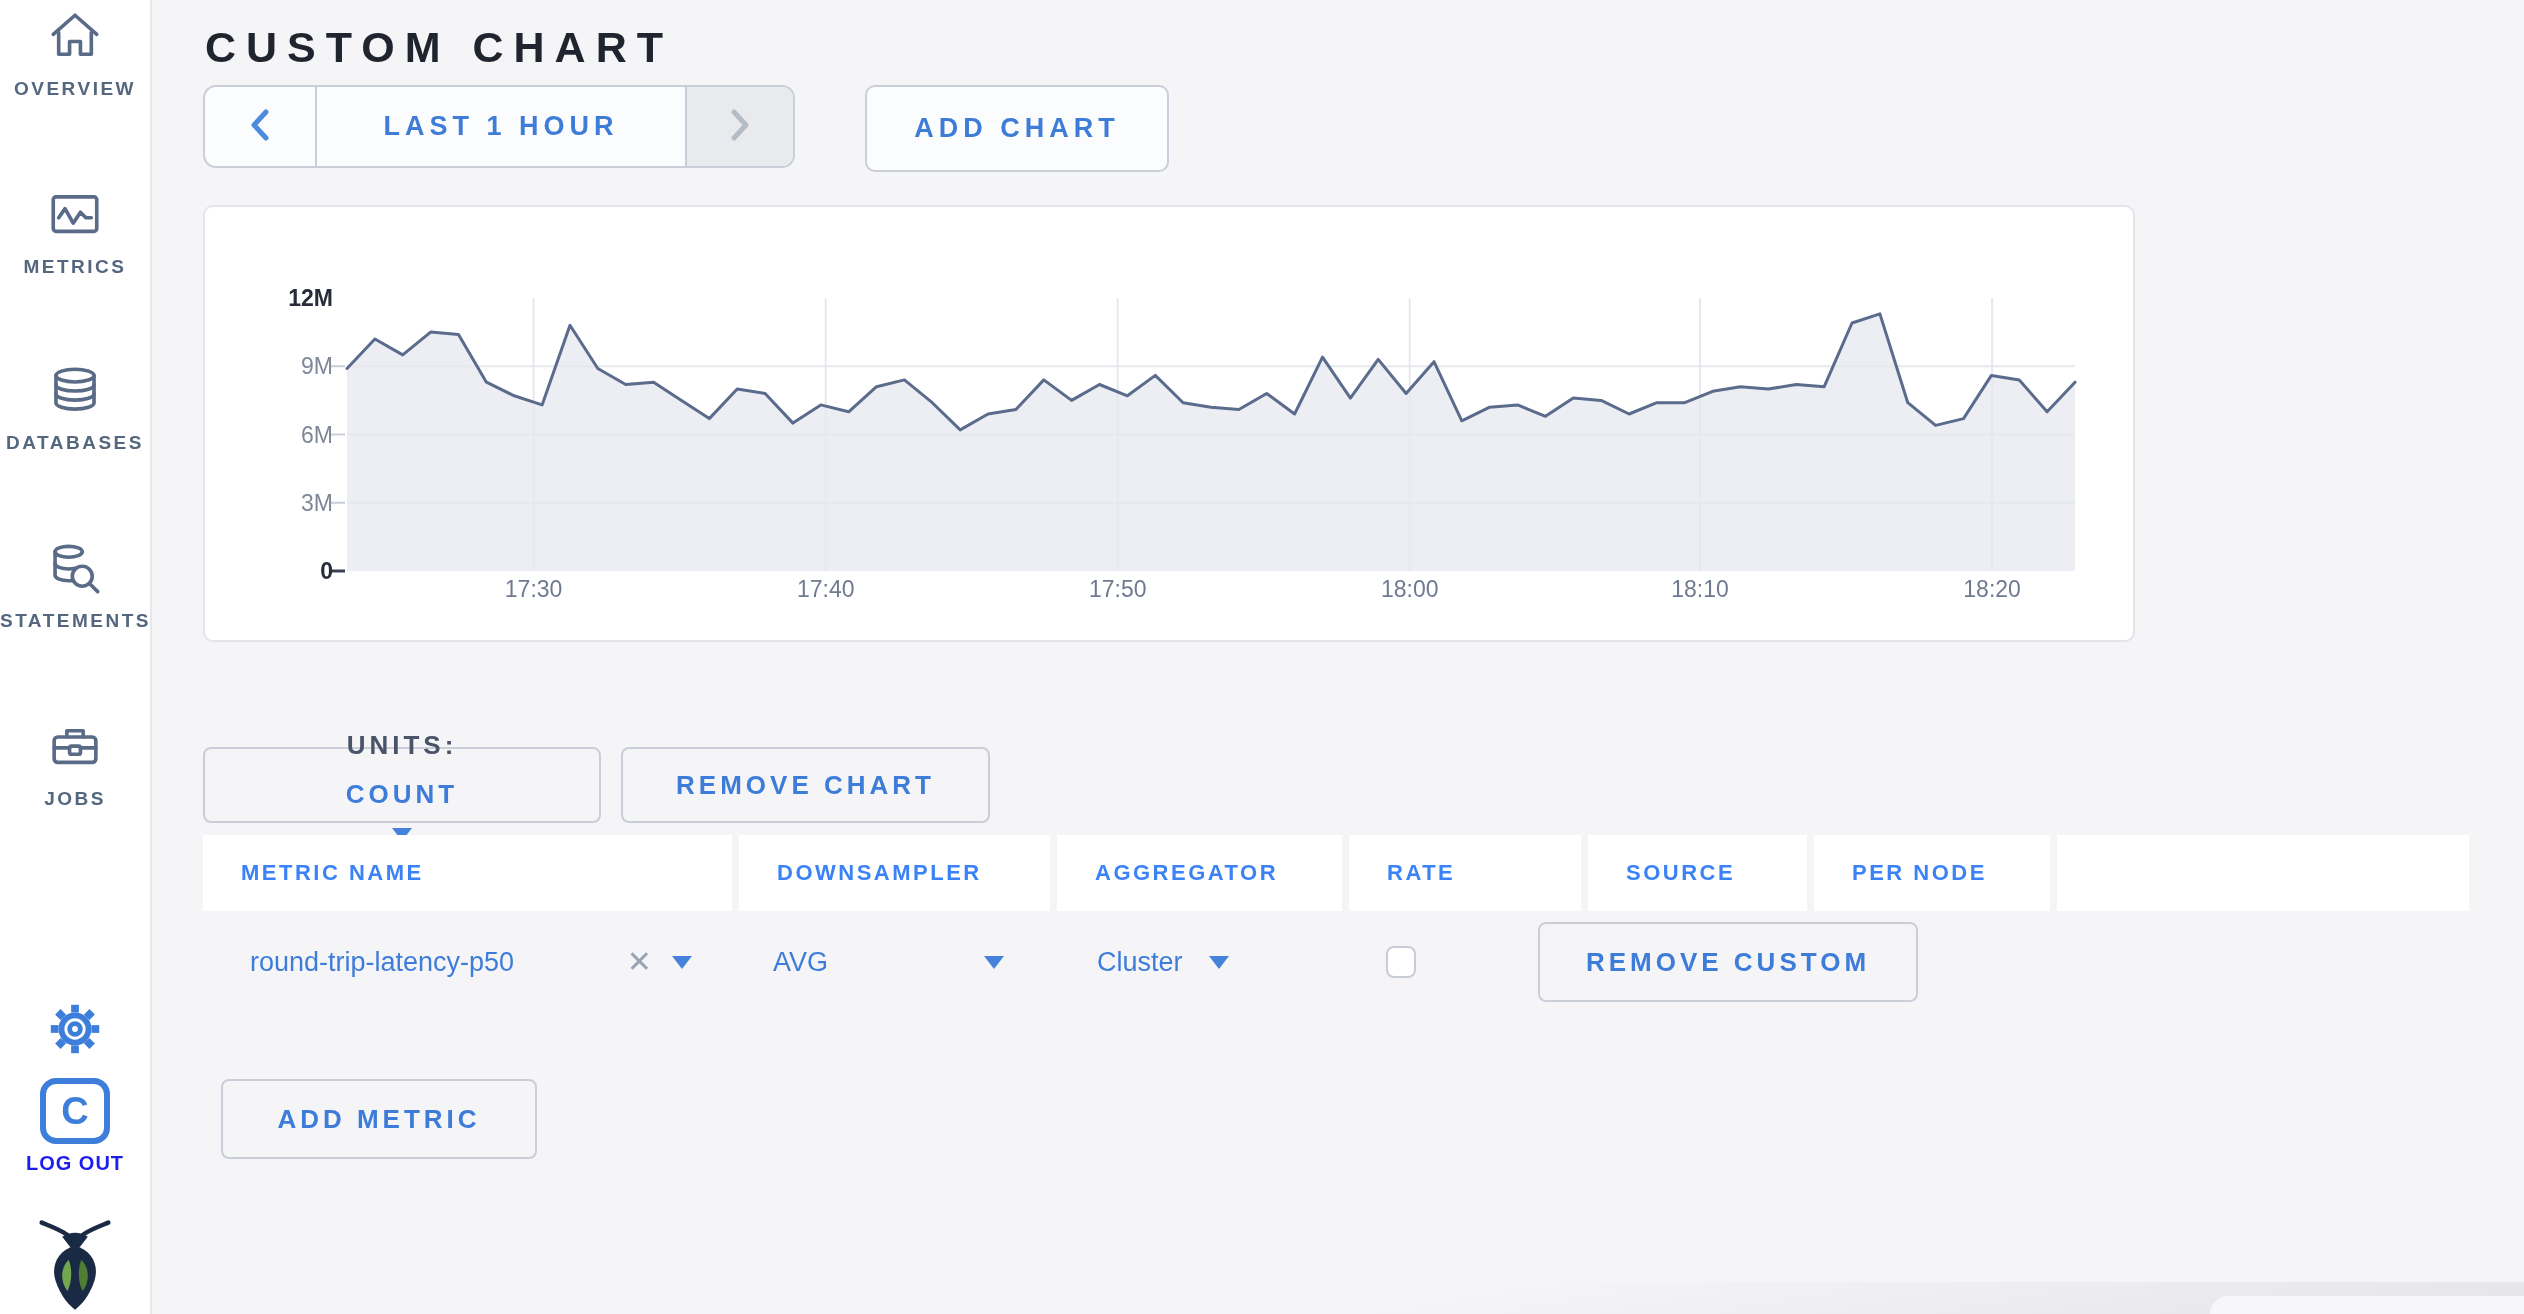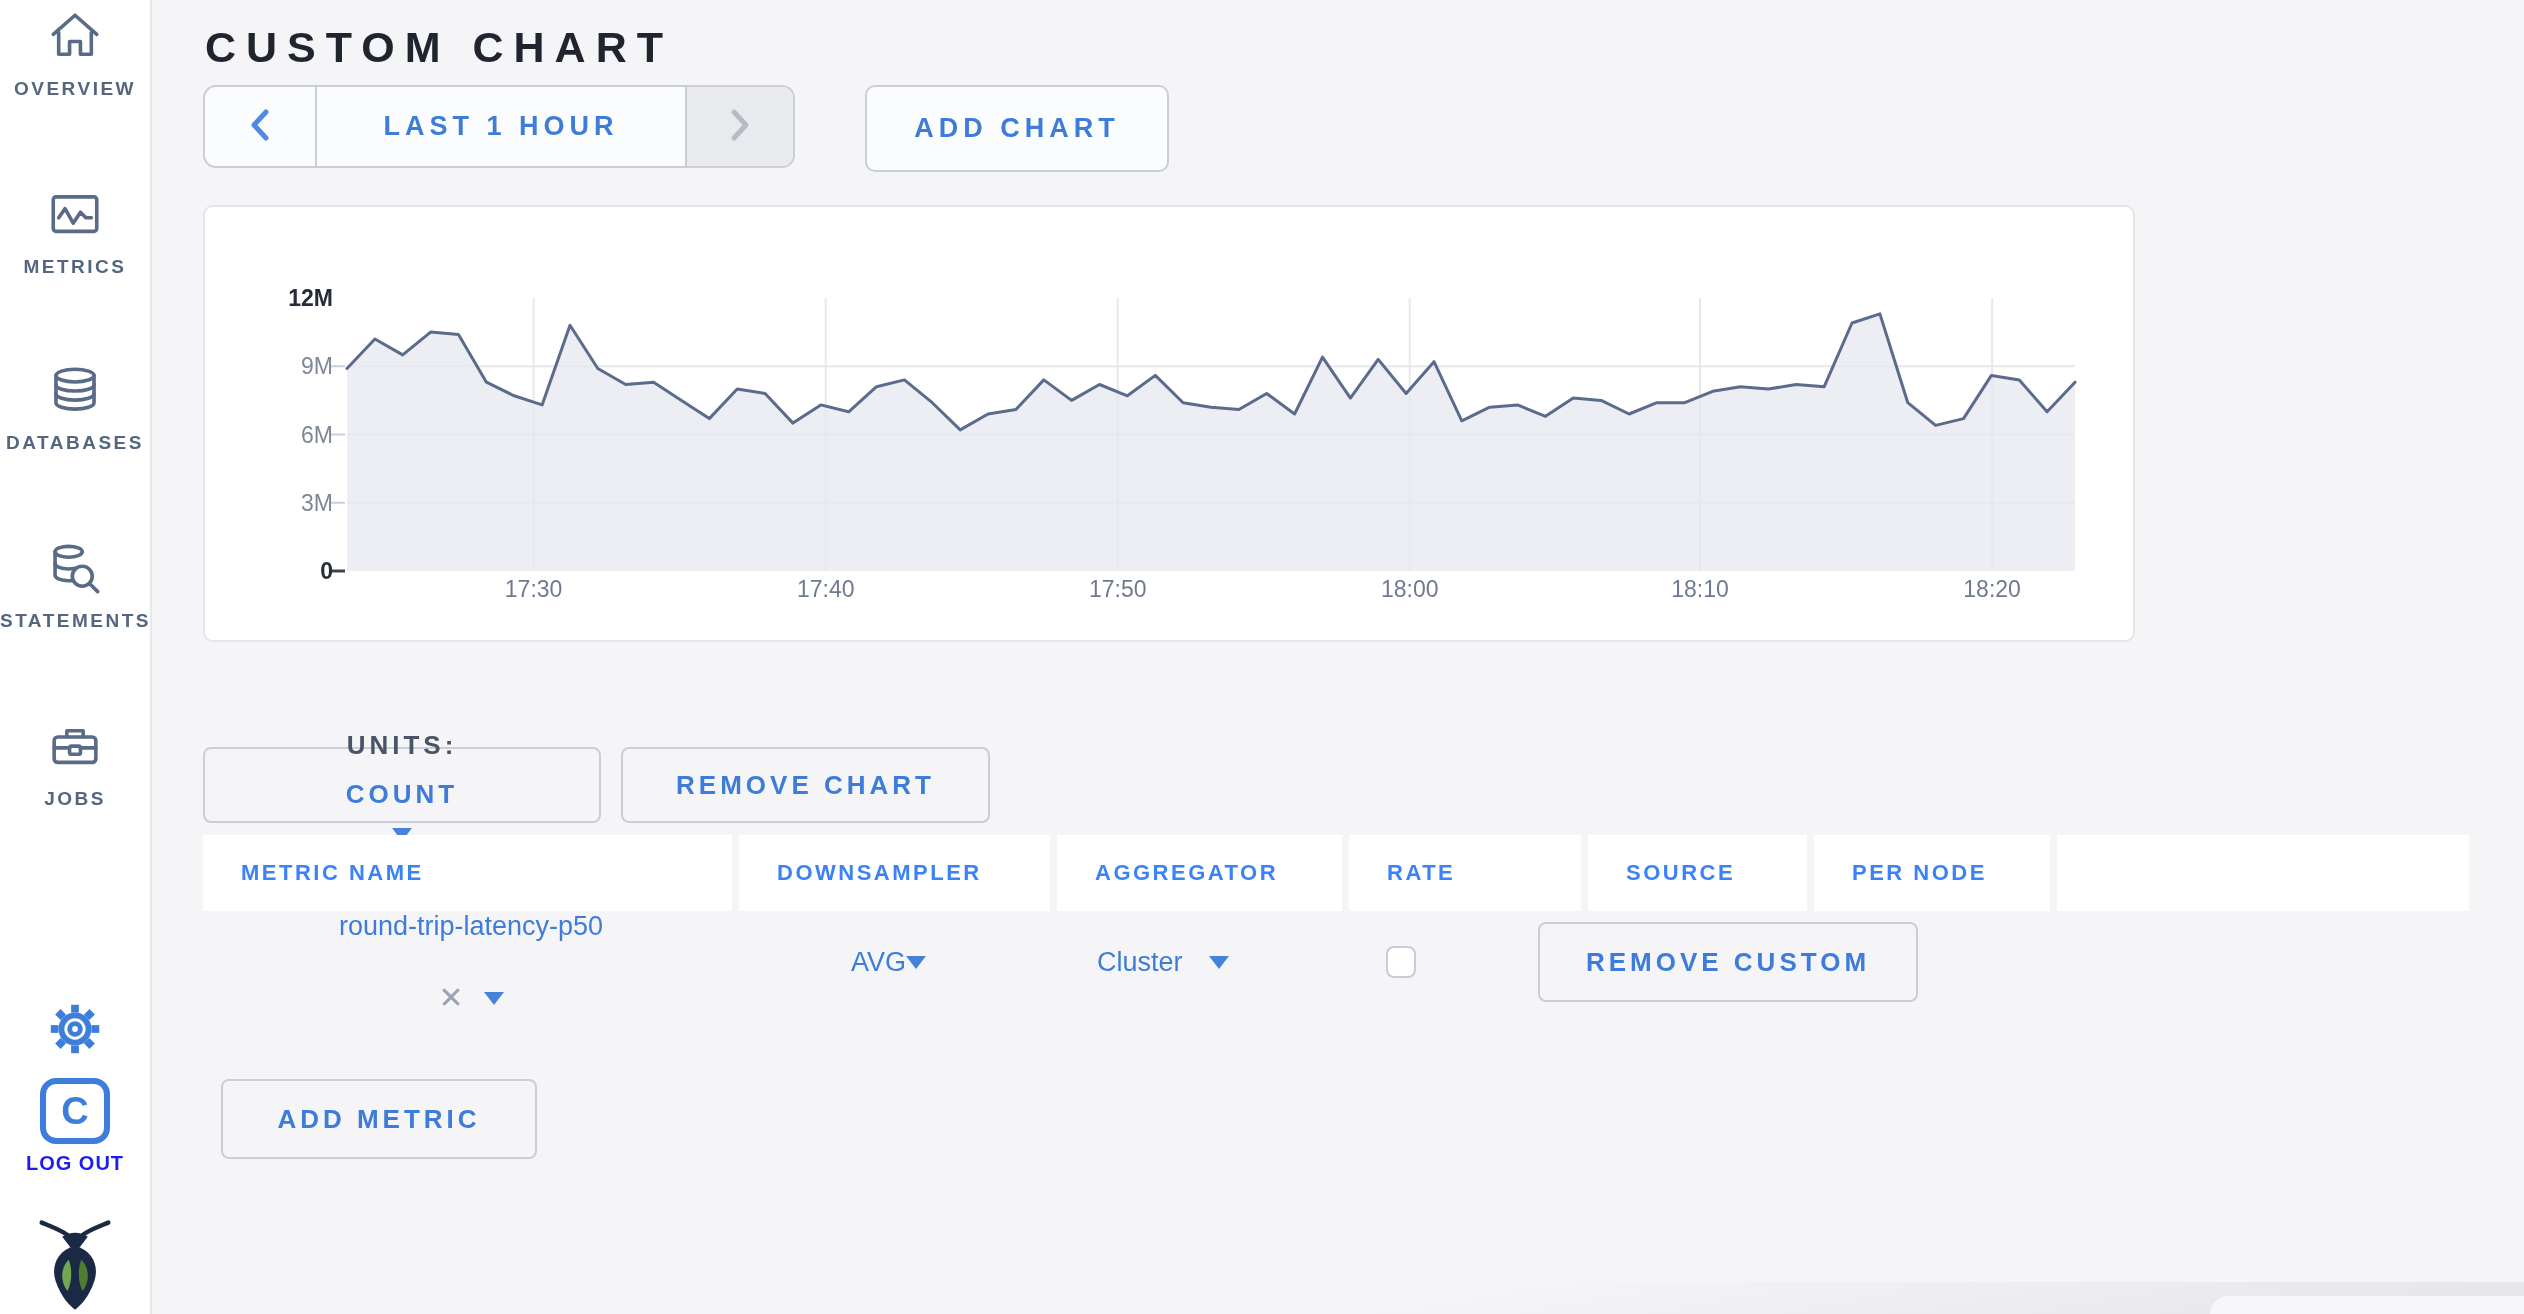--- a/index.html
+++ b/index.html
@@ -89,24 +89,24 @@
   .mtable{position:absolute;left:203px;top:835px;width:2266px;}
   .thead{display:flex;gap:7px;}
   .th{
     background:#FFFFFF;height:76px;display:flex;align-items:center;
     padding-left:38px;box-sizing:border-box;
     font-size:22px;font-weight:700;letter-spacing:2.5px;color:#3b82f6;
   }
   .trow{display:flex;gap:7px;height:102px;}
   .td{display:flex;align-items:center;box-sizing:border-box;font-size:27px;color:#3E7CD9;}
   .c0{width:529px;}.c1{width:311px;}.c2{width:285px;}.c3{width:232px;}.c4{width:219px;}.c5{width:236px;}.c6{width:412px;padding-left:0 !important;}
-  .td.c0{padding-left:47px;justify-content:space-between;padding-right:40px;flex-direction:column;}
+  .td.c0{padding-left:47px;justify-content:space-between;padding-right:40px;}
   .name-clear{display:flex;align-items:center;gap:20px;}
   .x-icon{font-size:30px;color:#9AA3B1;cursor:pointer;line-height:1;}
-  .td.c1,.td.c2{padding-left:34px;justify-content:center;padding-right:46px;cursor:pointer;}
+  .td.c1,.td.c2{padding-left:34px;justify-content:space-between;padding-right:46px;cursor:pointer;}
   .td.c3,.td.c4{padding-left:40px;gap:26px;cursor:pointer;}
   .td.c5{justify-content:center;}
   .per-node-checkbox{
     appearance:none;-webkit-appearance:none;width:30px;height:32px;margin:0;
     border:2px solid #C7CCD6;border-radius:8px;background:#FFFFFF;cursor:pointer;
   }
   .remove-metric-btn{position:static;width:380px;height:80px;margin-left:12px;}
 
   
   .bottom-shadow{

